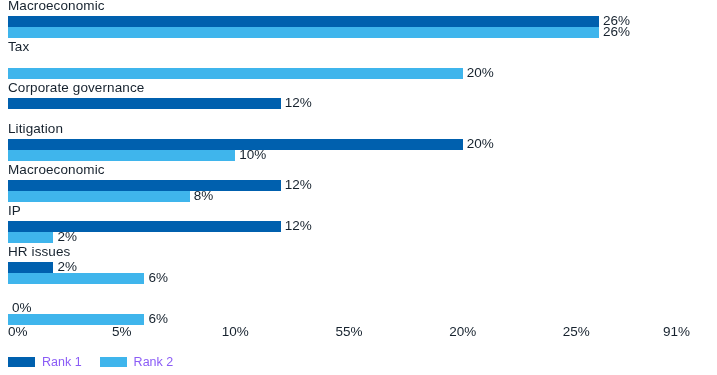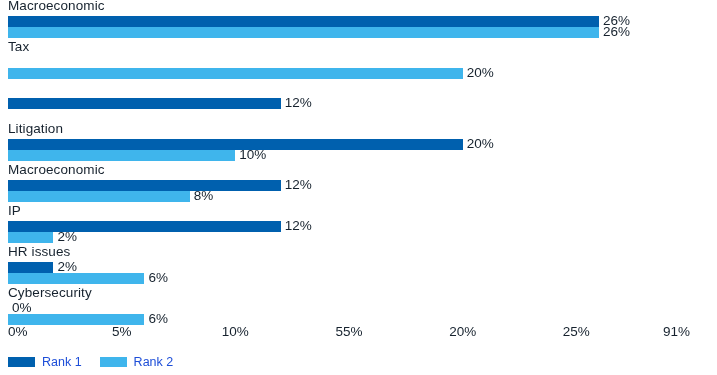--- a/index.html
+++ b/index.html
@@ -112,21 +112,21 @@
   .legend-swatch {
     width: 27px;
     height: 10px;
     display: block;
   }
   .legend-swatch.rank1 { background: #0060AE; }
   .legend-swatch.rank2 { background: #3FB5EC; }
   .legend-text {
     font-size: 12.5px;
     line-height: 14px;
-    color: #1d4ed8;
+    color: #8b5cf6;
     white-space: nowrap;
   }
 </style>
 </head>
 <body>
 
 <div id="chart-root">
 
   <div id="plot">
       <div class="group">
@@ -141,20 +141,21 @@
         </div>
       </div>
       <div class="group">
         <div class="cat-label">Tax</div>
         <div class="bar-row r2">
           <div class="bar rank2" style="width: 454.667px;"></div>
           <div class="bar-value" style="left: 454.667px;">20%</div>
         </div>
       </div>
       <div class="group">
+        <div class="cat-label">Corporate governance</div>
         <div class="bar-row r1">
           <div class="bar rank1" style="width: 272.8px;"></div>
           <div class="bar-value" style="left: 272.8px;">12%</div>
         </div>
       </div>
       <div class="group">
         <div class="cat-label">Litigation</div>
         <div class="bar-row r1">
           <div class="bar rank1" style="width: 454.667px;"></div>
           <div class="bar-value" style="left: 454.667px;">20%</div>
@@ -191,21 +192,20 @@
         <div class="bar-row r1">
           <div class="bar rank1" style="width: 45.4667px;"></div>
           <div class="bar-value" style="left: 45.4667px;">2%</div>
         </div>
         <div class="bar-row r2">
           <div class="bar rank2" style="width: 136.4px;"></div>
           <div class="bar-value" style="left: 136.4px;">6%</div>
         </div>
       </div>
       <div class="group">
-        <div class="cat-label">Cybersecurity</div>
         <div class="bar-row r1">
           <div class="bar-value" style="left: 0px;">0%</div>
         </div>
         <div class="bar-row r2">
           <div class="bar rank2" style="width: 136.4px;"></div>
           <div class="bar-value" style="left: 136.4px;">6%</div>
         </div>
       </div>
     </div>
 

